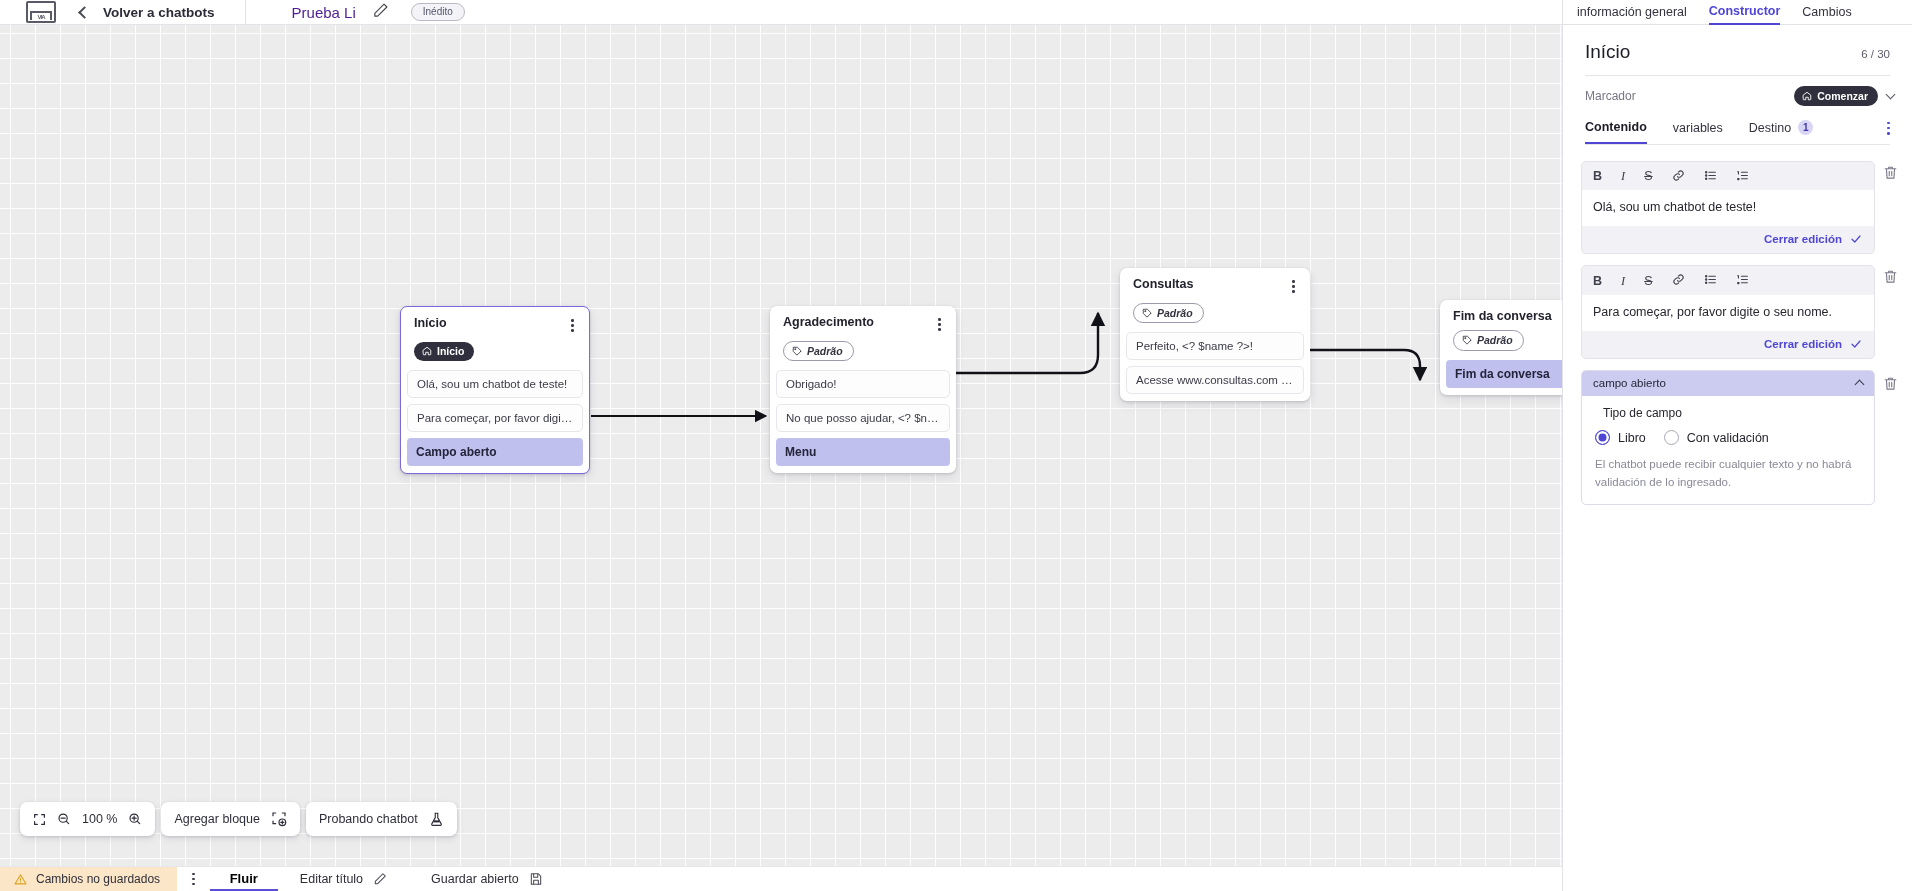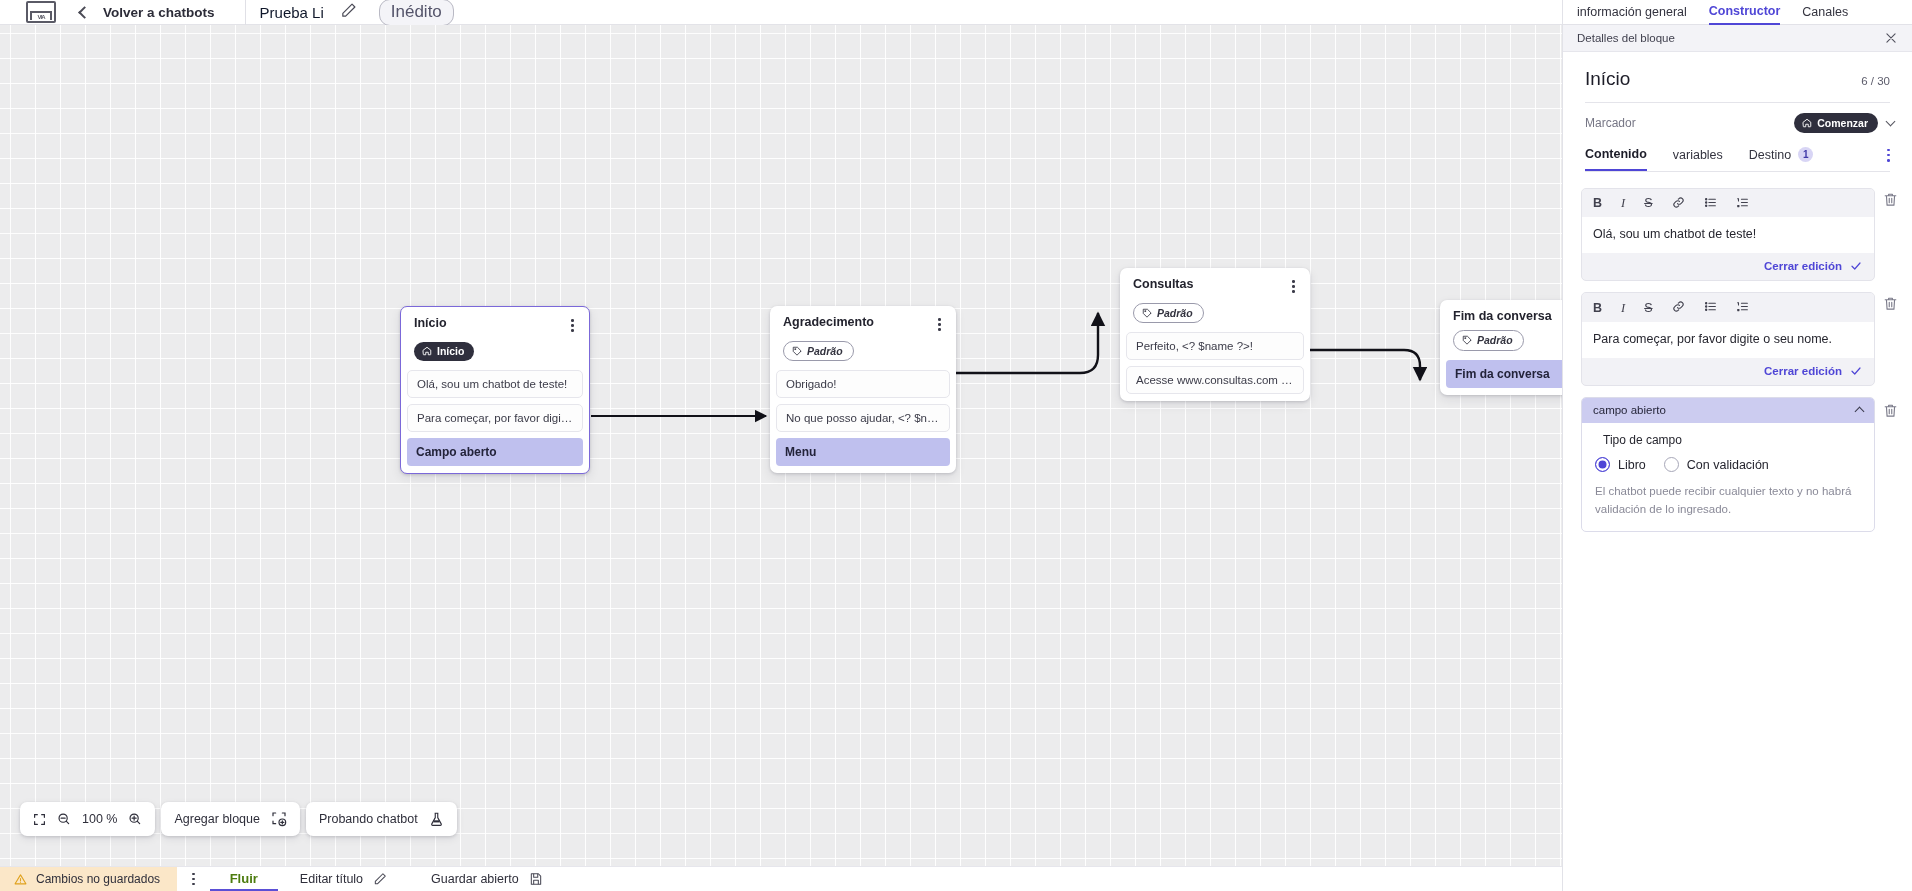--- a/index.html
+++ b/index.html
@@ -35,26 +35,26 @@
     transform: rotate(45deg); cursor: pointer;
   }
   .back-label {
     margin-left: 14px; font-size: 13.5px; font-weight: 700; color: #2c2c38;
     cursor: pointer; white-space: nowrap;
   }
   .top-divider {
     margin-left: 30px; width: 1px; height: 25px; background: #e0e0e6;
   }
   .bot-title {
-    margin-left: 14px; font-size: 15px; color: #0f172a; white-space: nowrap;
+    margin-left: 46px; font-size: 15px; color: #4c1d95; white-space: nowrap;
   }
   .pencil-ico { margin-left: 16px; cursor: pointer; }
   .chip-unpub {
     margin-left: 22px; padding: 2px 11px 3px; border: 1px solid #b9b9c4;
-    border-radius: 11px; font-size: 17px; color: #54546a;
+    border-radius: 11px; font-size: 10px; color: #54546a;
     background: #f4f4f8; white-space: nowrap;
   }
 
   
   .canvas {
     position: absolute; left: 0; top: 25px; width: 1562px; height: 841px;
     background-color: #ececed;
     background-image:
       linear-gradient(to right, rgba(255,255,255,.95) 1.5px, transparent 1.5px),
       linear-gradient(to bottom, rgba(255,255,255,.95) 1.5px, transparent 1.5px),
@@ -123,21 +123,21 @@
   }
   .unsaved {
     background: #fbe7c8; display: flex; align-items: center; gap: 9px;
     padding: 0 17px 0 14px; font-size: 12px; color: #2f2f3a; white-space: nowrap;
   }
   .sb-kebab { display: flex; align-items: center; padding: 0 15px; }
   .sb-kebab .k { display: flex; flex-direction: column; gap: 2.5px; cursor: pointer; }
   .sb-kebab .k i { width: 2.6px; height: 2.6px; border-radius: 50%; background: #3c3c4a; }
   .sb-tab {
     display: flex; align-items: center; padding: 0 20px; font-size: 13px;
-    font-weight: 700; color: #4d7c0f; border-bottom: 2.5px solid #5b4fd6;
+    font-weight: 700; color: #000000; border-bottom: 2.5px solid #5b4fd6;
     cursor: pointer;
   }
   .sb-item {
     display: flex; align-items: center; gap: 10px; padding: 0 22px;
     font-size: 12.5px; color: #2e2e3a; cursor: pointer; white-space: nowrap;
   }
 
   
   .rpanel {
     position: absolute; right: 0; top: 0; width: 350px; height: 891px;
@@ -455,31 +455,23 @@
           <path d="M8 3v6h7V3M8 21v-7h8v7"></path>
       </svg>
     </div>
   </div>
 
   <div class="rpanel">
 
     <div class="rp-tabs">
       <div class="rp-tab">información general</div>
       <div class="rp-tab active">Constructor</div>
-      <div class="rp-tab">Canales</div>
-    </div>
-
-    <div class="rp-sub">
-      <div class="rp-sub-t">Detalles del bloque</div>
-      <div class="xbtn">
-        <svg width="14" height="14" viewBox="0 0 24 24" fill="none" stroke="#51515e" stroke-width="1.9" stroke-linecap="round">
-          <path d="M5 5l14 14M19 5L5 19"></path>
-        </svg>
-      </div>
-    </div>
+      <div class="rp-tab">Cambios</div>
+    </div>
+
 
     <div class="rp-title-row">
       <div class="rp-title">Início</div>
       <div class="rp-count">6 / 30</div>
     </div>
     <div class="rp-hr"></div>
 
     <div class="rp-marker">
       <div class="rp-marker-l">Marcador</div>
       <div class="rp-marker-r">

